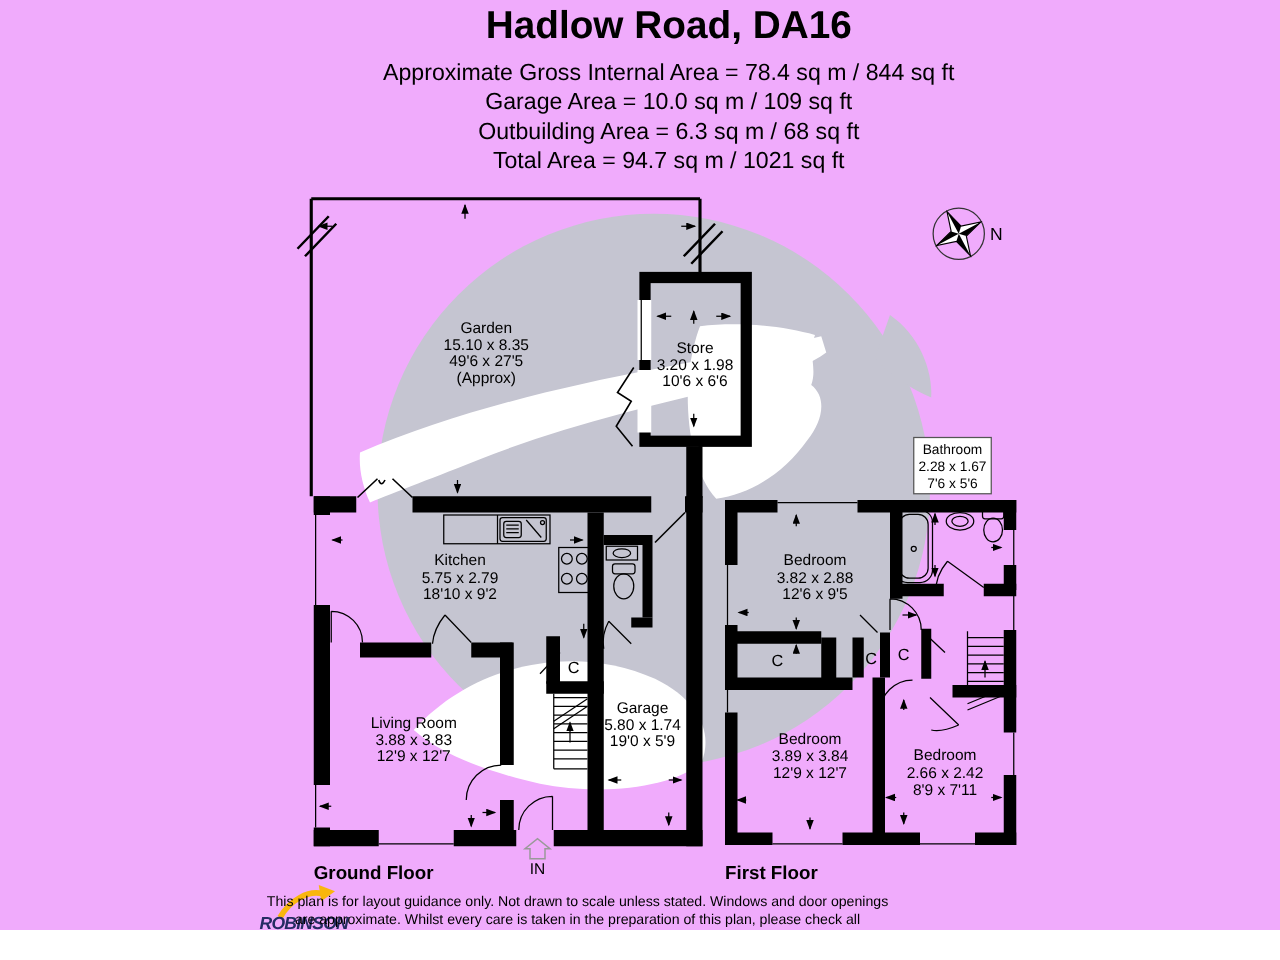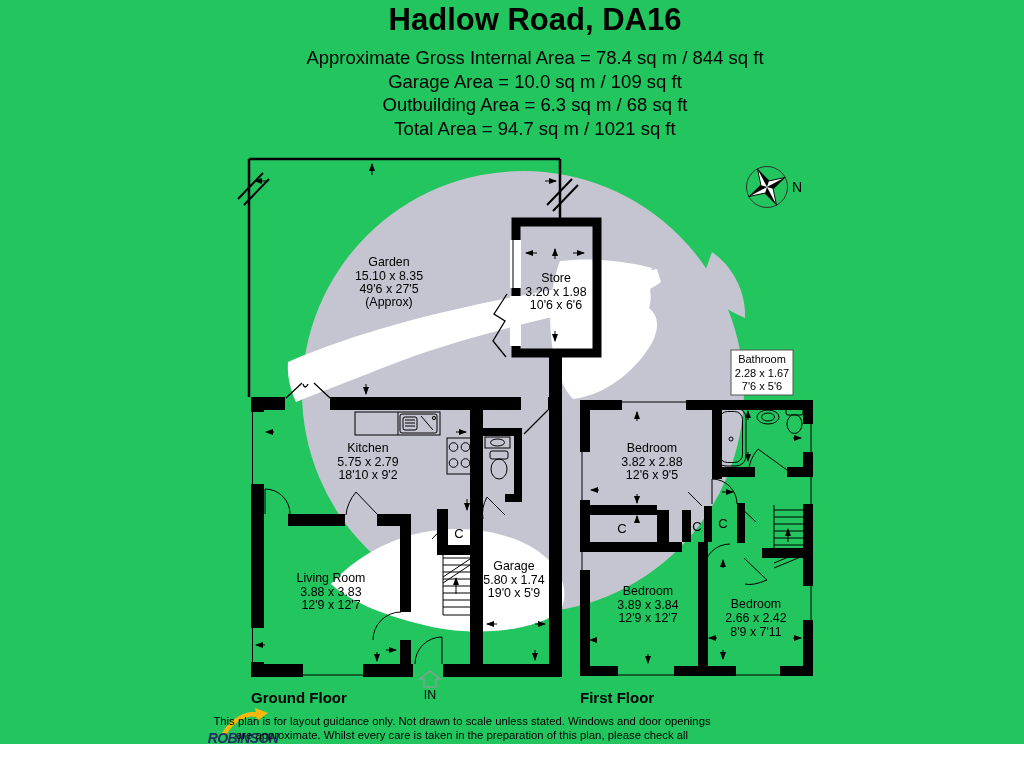--- a/index.html
+++ b/index.html
@@ -1,16 +1,16 @@
 <!DOCTYPE html>
 <html><head>
 <meta charset="utf-8">
 <style>
   html,body{margin:0;padding:0;background:#fff;}
-  .page{position:relative;width:1024px;height:744px;background:#22c55e;overflow:hidden;
+  .page{position:relative;width:1024px;height:744px;background:#f0abfc;overflow:hidden;
         font-family:"Liberation Sans", sans-serif;}
   svg text{fill:#000;font-family:"Liberation Sans", sans-serif;}
   .title{font-size:31px;font-weight:bold;}
   .area{font-size:18.5px;}
   .room{font-size:12.4px;}
   .floorlbl{font-size:15px;font-weight:bold;}
   .small{font-size:11px;}
   .cup{font-size:13px;}
   .north{font-size:14px;}
   .foot{font-size:11.3px;}

